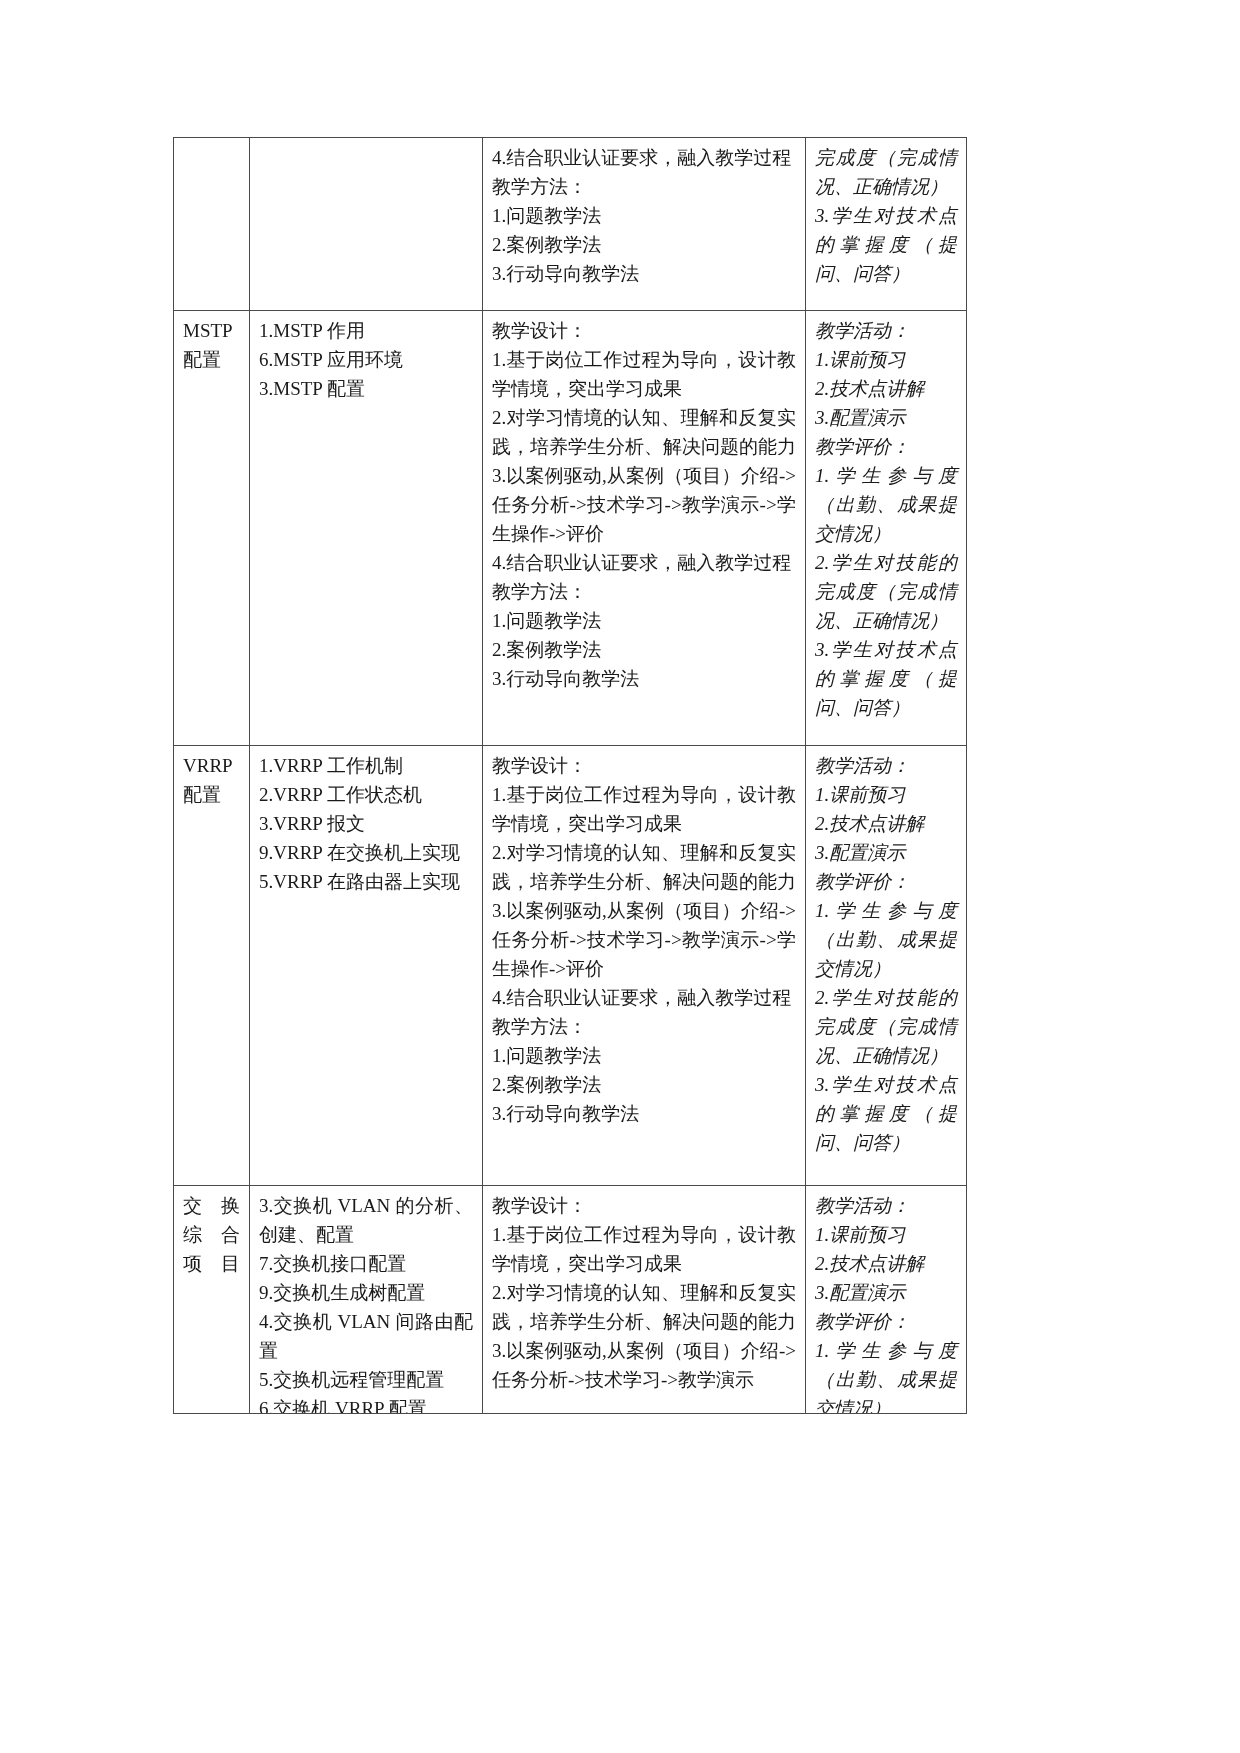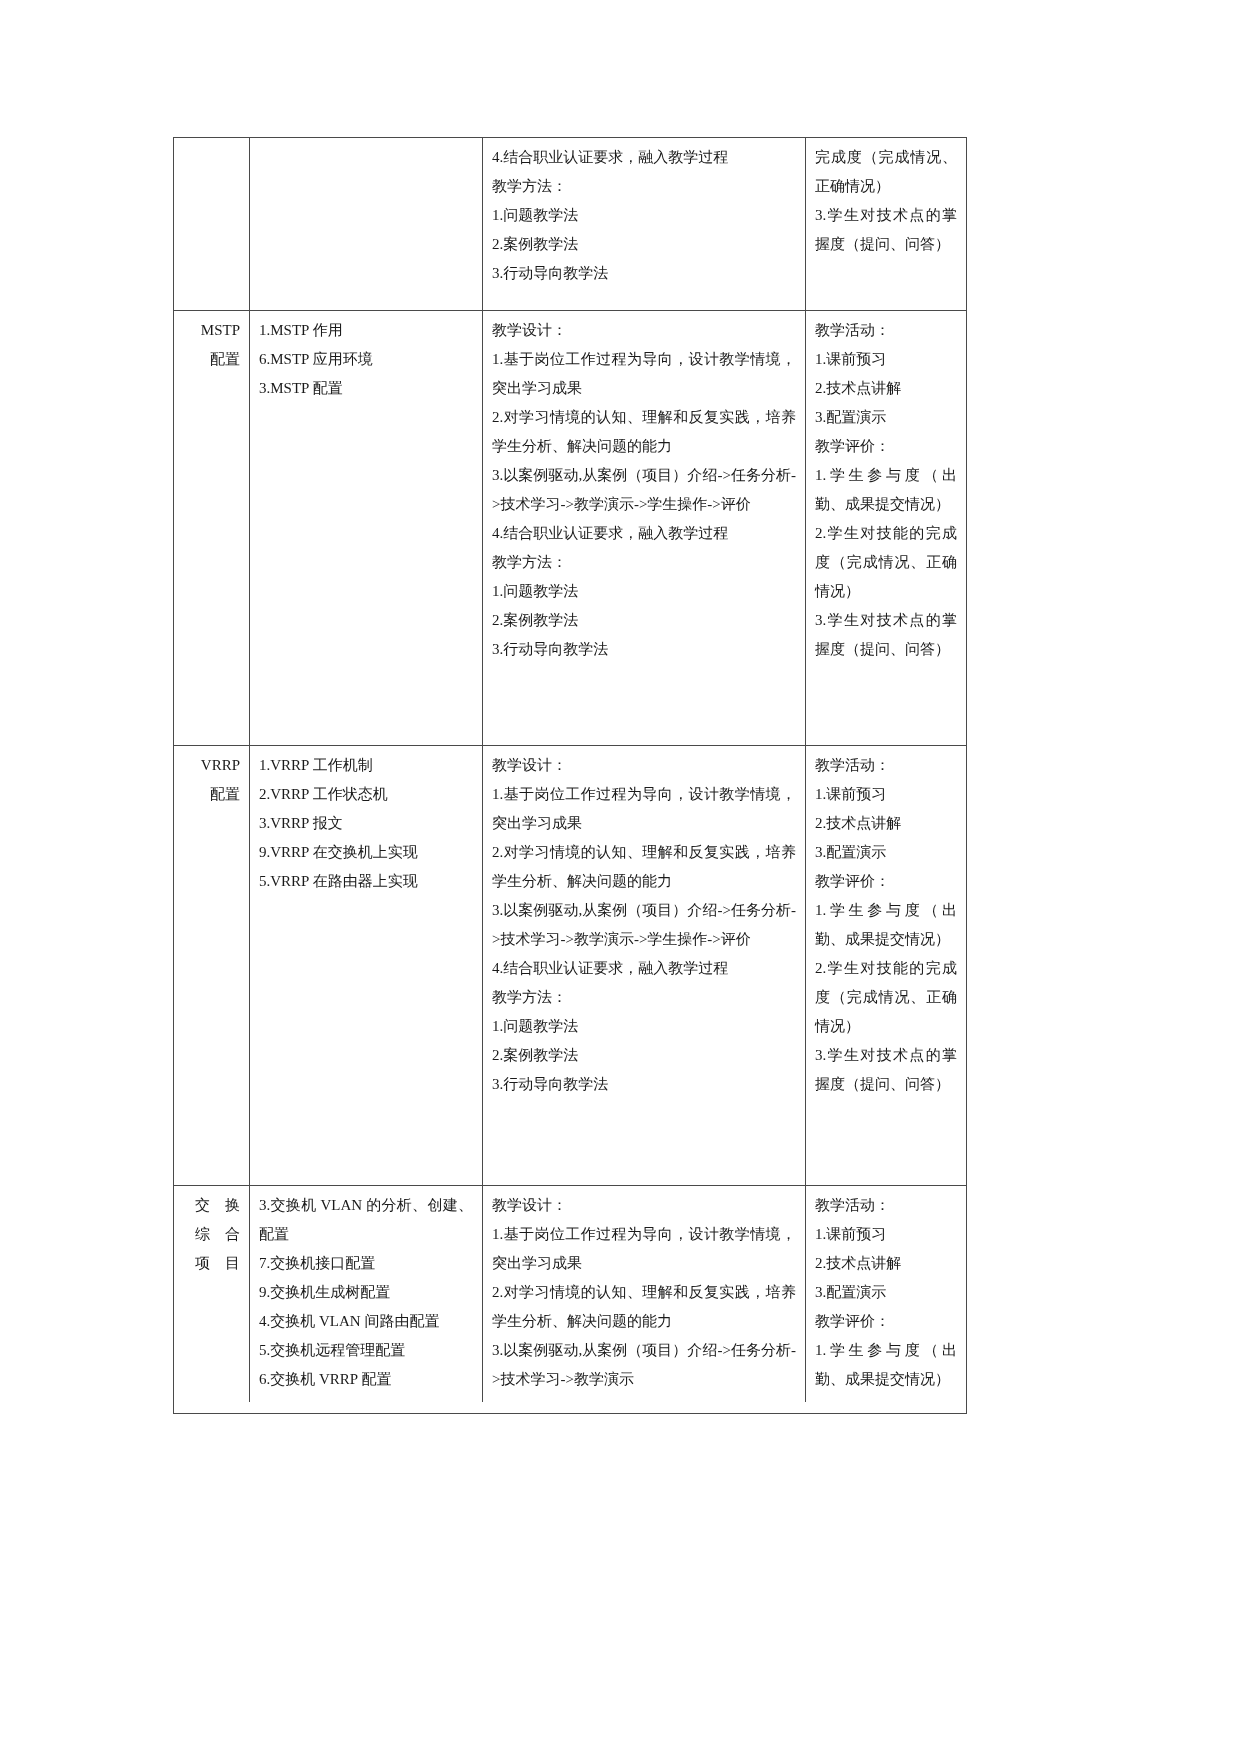--- a/index.html
+++ b/index.html
@@ -30,33 +30,33 @@
     box-sizing: border-box;
   }
   .row:last-child { border-bottom: none; }
   .row.r0 { min-height: 173px; }
   .row.r1 { min-height: 435px; }
   .row.r2 { min-height: 440px; }
   .cell {
     border-right: 1px solid #4a4a4a;
     box-sizing: border-box;
     padding: 5px 9px 8px 9px;
-    font-size: 15px;
+    font-size: 19px;
     line-height: 29px;
   }
-  .cell:last-child { border-right: none; }
+  .cell:last-child { border-right: none; font-style: italic; }
   .cell p {
     margin: 0;
     text-align: justify;
     text-justify: inter-character;
     word-break: break-word;
   }
   .cell.topic p {
     white-space: pre-line;
-    text-align: right;
+    text-align: left;
   }
 </style>
 </head>
 <body>
 
 <div class="page">
   <div class="doc-table" id="doc-table">
       <div class="row r0">
         <div class="cell topic"></div>
         <div class="cell content"></div>

